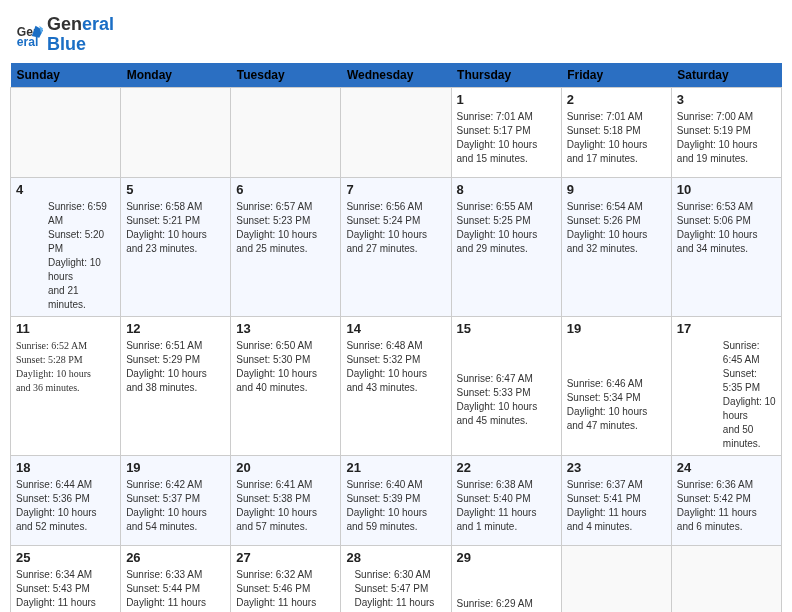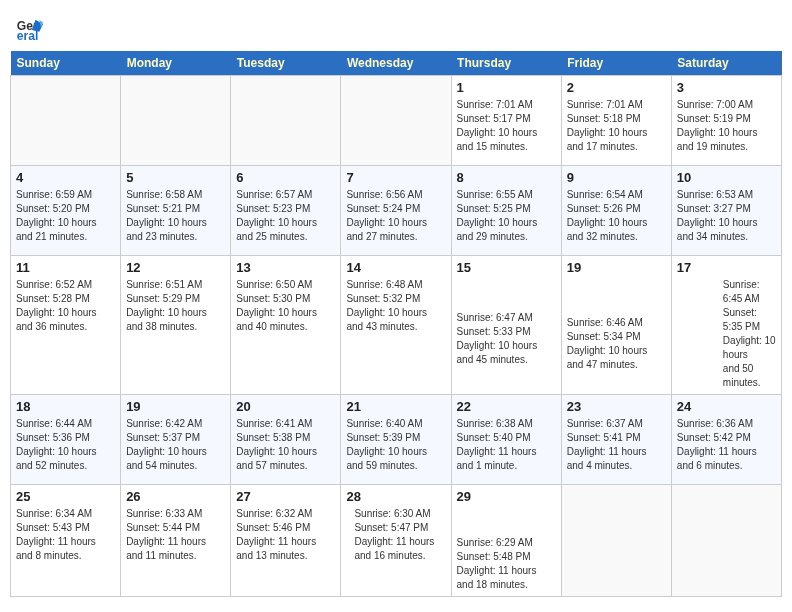--- a/index.html
+++ b/index.html
@@ -48,21 +48,21 @@
       font-size: 14px;
       color: #555;
     }
     table {
       width: 100%;
       border-collapse: collapse;
       font-size: 11px;
     }
     th {
       background-color: #2b6fc2;
-      color: #fef9c3;
+      color: #000000;
       text-align: left;
       padding: 5px 6px;
       font-size: 12px;
       font-weight: bold;
     }
     td {
       border: 1px solid #ccc;
       vertical-align: top;
       padding: 4px 5px;
       height: 90px;
@@ -95,20 +95,26 @@
 <body>
 
 <div class="header">
   <div class="logo">
     <svg class="logo-icon" viewBox="0 0 30 30">
       <text x="2" y="16" font-size="13" font-weight="bold" fill="#333">Gen</text>
       <text x="2" y="27" font-size="13" font-weight="bold" fill="#1a6ec5">eral</text>
       <polygon points="22,5 30,10 26,18 18,16" fill="#1a6ec5"></polygon>
       <polygon points="26,5 30,8 28,14" fill="#5aaeee"></polygon>
     </svg>
+    <div>
+      <div class="logo-text">
+        <span style="color:#333">Gen</span><span>eral</span><br>
+        <span style="color:#1a6ec5">Blue</span>
+      </div>
+    </div>
   </div>
   <div class="title-block">
     <div class="month-title"></div>
     <div class="location"></div>
   </div>
 </div>
 
 <table>
   <thead>
     <tr>
@@ -145,21 +151,21 @@
           <div class="day-number">3</div>
           <div class="day-info" style="white-space: pre-line;">Sunrise: 7:00 AM
 Sunset: 5:19 PM
 Daylight: 10 hours
 and 19 minutes.</div>
         </td>
       </tr>
       <tr>
         <td>
           <div class="day-number">4</div>
-          <div class="day-info" style="white-space: pre-line;">Sunrise: 6:59 AM
+          <div class="day-info" style="white-space: pre-line; margin-left: 32px;">Sunrise: 6:59 AM
 Sunset: 5:20 PM
 Daylight: 10 hours
 and 21 minutes.</div>
         </td>
         <td>
           <div class="day-number">5</div>
           <div class="day-info" style="white-space: pre-line;">Sunrise: 6:58 AM
 Sunset: 5:21 PM
 Daylight: 10 hours
 and 23 minutes.</div>
@@ -188,29 +194,29 @@
         <td>
           <div class="day-number">9</div>
           <div class="day-info" style="white-space: pre-line;">Sunrise: 6:54 AM
 Sunset: 5:26 PM
 Daylight: 10 hours
 and 32 minutes.</div>
         </td>
         <td>
           <div class="day-number">10</div>
           <div class="day-info" style="white-space: pre-line;">Sunrise: 6:53 AM
-Sunset: 3:27 PM
+Sunset: 5:06 PM
 Daylight: 10 hours
 and 34 minutes.</div>
         </td>
       </tr>
       <tr>
         <td>
           <div class="day-number">11</div>
-          <div class="day-info" style="white-space: pre-line;">Sunrise: 6:52 AM
+          <div class="day-info" style="white-space: pre-line; font-family: Liberation Serif, serif;">Sunrise: 6:52 AM
 Sunset: 5:28 PM
 Daylight: 10 hours
 and 36 minutes.</div>
         </td>
         <td>
           <div class="day-number">12</div>
           <div class="day-info" style="white-space: pre-line;">Sunrise: 6:51 AM
 Sunset: 5:29 PM
 Daylight: 10 hours
 and 38 minutes.</div>

